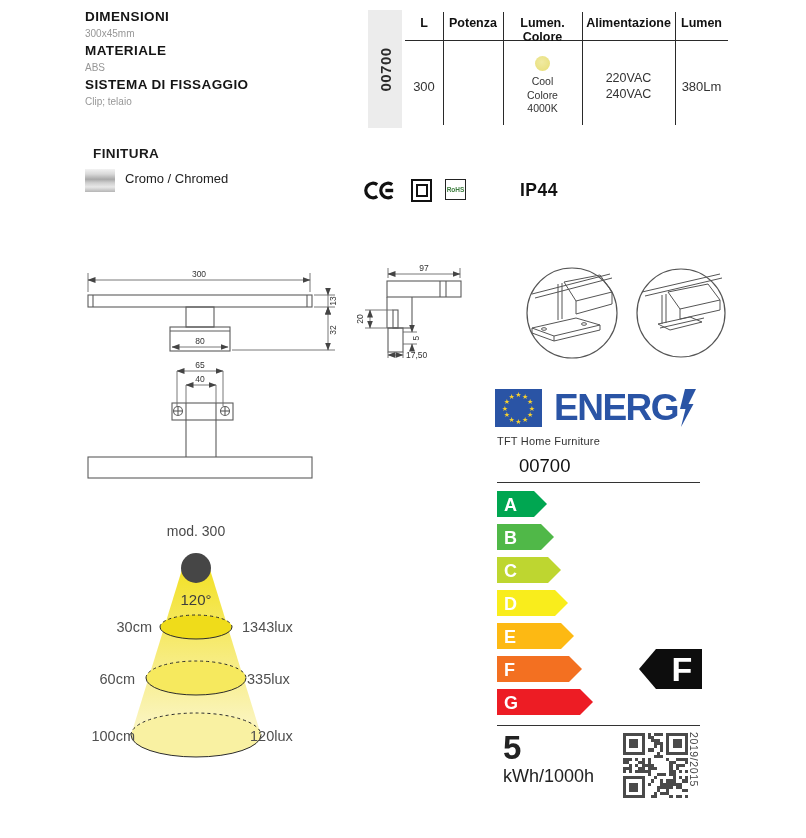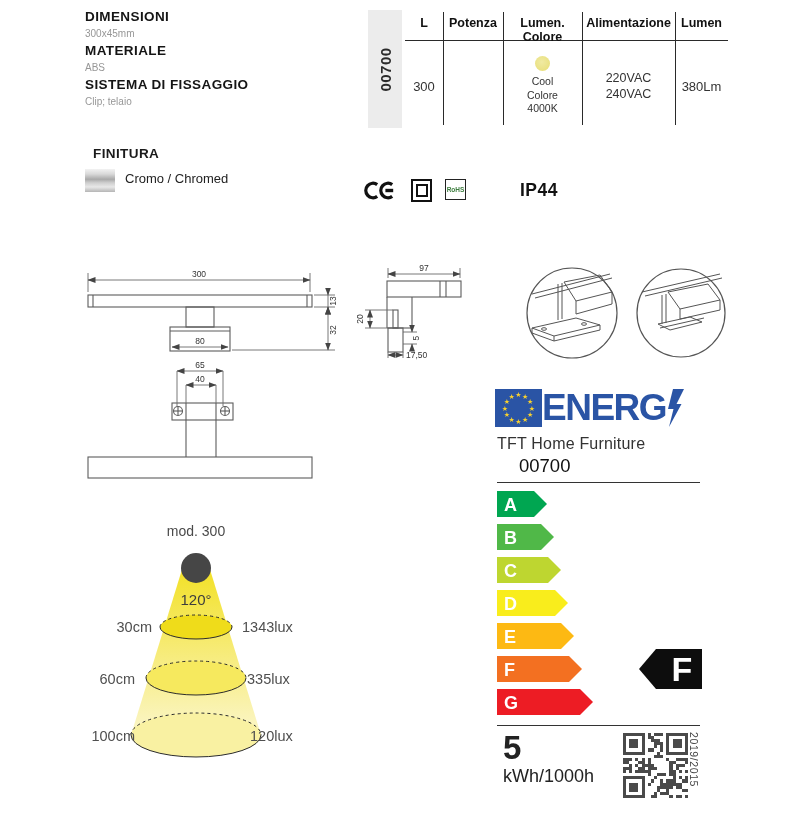--- a/index.html
+++ b/index.html
@@ -31,22 +31,22 @@
   
   .ip-text{left:476px;top:180px;font-size:17.5px;font-weight:bold;letter-spacing:.5px;color:#111;margin-left:44px;}
   .class2-box{left:411px;top:179px;width:17px;height:19px;border:2.4px solid #111;display:flex;align-items:center;justify-content:center;}
   .class2-inner{width:8px;height:9px;border:2.2px solid #111;}
   .rohs-box{left:445px;top:179px;width:19px;height:19px;border:1.6px solid #222;display:flex;align-items:center;justify-content:center;}
   .rohs-box span{font-size:6.5px;font-weight:bold;color:#3d7d3f;letter-spacing:0;}
 
   
   .energy{left:495px;top:385px;width:215px;height:432px;}
   .energ-row{left:0;top:4px;display:flex;align-items:flex-start;}
-  .energ-text{font-size:37px;font-weight:bold;color:#2a54a5;letter-spacing:-1.5px;line-height:38px;}
-  .brand{left:2px;top:50px;font-size:16px;color:#333;letter-spacing:.2px;}
+  .energ-text{font-size:37px;font-weight:bold;color:#2a54a5;letter-spacing:-1.5px;line-height:38px;margin-left:12px;}
+  .brand{left:2px;top:50px;font-size:11px;color:#333;letter-spacing:.2px;}
   .model{left:24px;top:70px;font-size:18.5px;color:#111;}
   .eline{width:203px;border-top:1.5px solid #333;height:0;left:2px;}
   .cons-num{left:8px;top:346px;font-size:33px;font-weight:bold;line-height:33px;color:#222;}
   .cons-unit{left:8px;top:381px;font-size:18px;color:#222;}
   .reg{left:193px;top:347px;height:70px;writing-mode:vertical-rl;font-size:10.5px;color:#444;letter-spacing:.6px;}
 
   svg text{font-family:"Liberation Sans",sans-serif;}
   .dimtxt{font-size:8.5px;fill:#333;}
 </style>
 </head>

